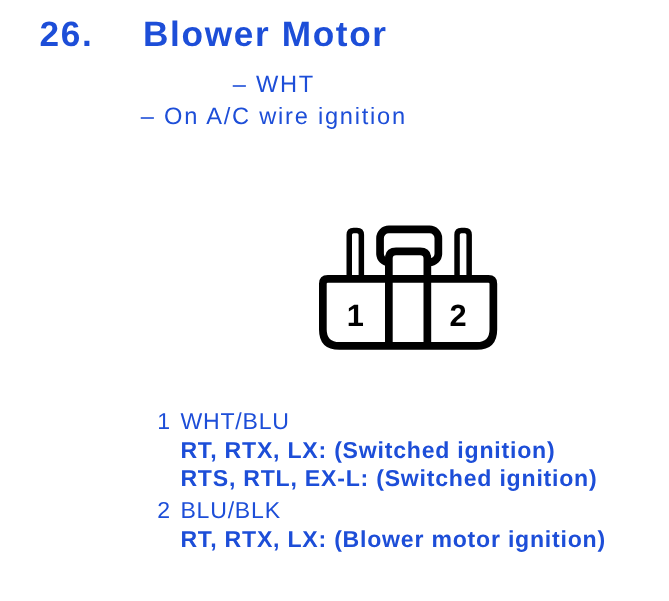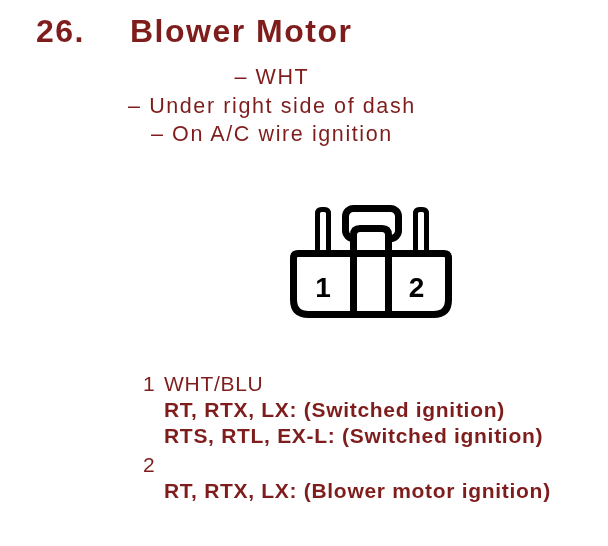--- a/index.html
+++ b/index.html
@@ -1,21 +1,21 @@
 <!DOCTYPE html>
 <html><head>
 <meta charset="utf-8">
 <style>
   html, body { margin: 0; padding: 0; }
   .page {
     position: relative;
     width: 608px;
     height: 508px;
     background: #ffffff;
-    color: #7f1d1d;
+    color: #1d4ed8;
     font-family: "Liberation Sans", sans-serif;
     overflow: hidden;
   }
   .sec-num {
     position: absolute;
     left: 36px; top: 14px;
     font-size: 32px; font-weight: bold;
     line-height: 34px; letter-spacing: 1.5px;
     white-space: nowrap;
   }
@@ -62,21 +62,20 @@
 </head>
 <body>
 
 <div class="page">
 
   <span class="sec-num">26.</span>
   <span class="sec-title">Blower Motor</span>
 
   <div class="notes">
     <div>– WHT</div>
-    <div>– Under right side of dash</div>
     <div>– On A/C wire ignition</div>
   </div>
 
   <svg class="connector-svg" viewBox="283 198 180 126" xmlns="http://www.w3.org/2000/svg">
 
     <path d="M 317.5 253 V 213.5 Q 317.5 209.5 321.5 209.5 H 324.5 Q 328.5 209.5 328.5 213.5 V 253" fill="#ffffff" stroke="#000000" stroke-width="5"></path>
 
     <path d="M 415.5 253 V 213.5 Q 415.5 209.5 419.5 209.5 H 422.5 Q 426.5 209.5 426.5 213.5 V 253" fill="#ffffff" stroke="#000000" stroke-width="5"></path>
 
     <rect x="345.5" y="208.5" width="53" height="30" rx="8" ry="8" fill="#ffffff" stroke="#000000" stroke-width="7"></rect>
@@ -94,18 +93,19 @@
       <div class="pin-head">
         <span class="pin-num">1</span>
         <span>WHT/BLU</span>
       </div>
       <div class="pin-detail">RT, RTX, LX: (Switched ignition)</div>
       <div class="pin-detail">RTS, RTL, EX-L: (Switched ignition)</div>
     </div>
     <div class="pin-item">
       <div class="pin-head">
         <span class="pin-num">2</span>
+        <span>BLU/BLK</span>
       </div>
       <div class="pin-detail">RT, RTX, LX: (Blower motor ignition)</div>
     </div>
   </div>
 
 </div>
 
 </body></html>

